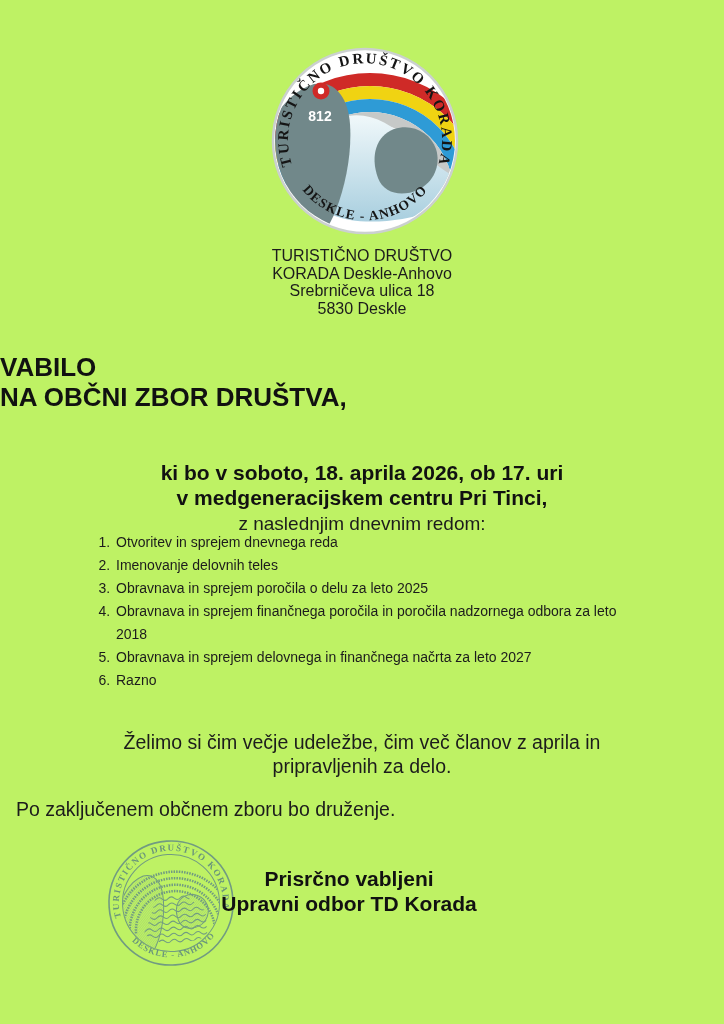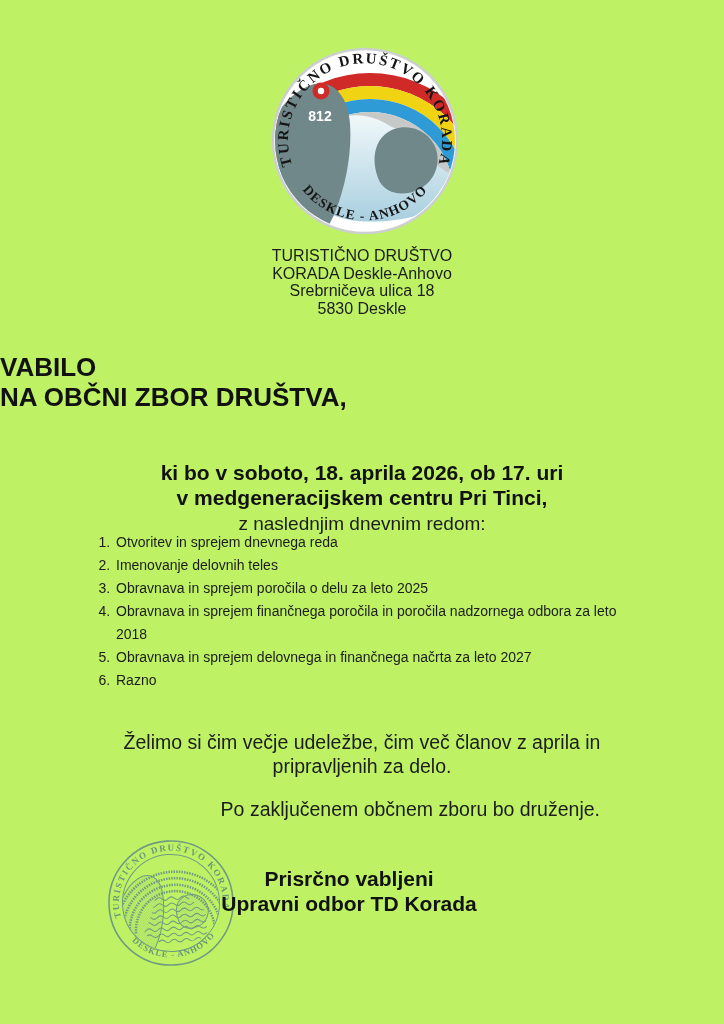--- a/index.html
+++ b/index.html
@@ -31,21 +31,21 @@
   .agenda ol { margin:0; padding:0 0 0 26px; font-size:14px; line-height:23px; color:#1c1c1c; }
   .agenda li { padding-left:2px; }
 
   .appeal {
     position:absolute; top:730px; left:92px; width:540px;
     text-align:center; font-size:19.5px; line-height:24px; color:#1c1c1c;
   }
 
   .social-note {
     position:absolute; top:797px; left:0; width:600px;
-    text-align:right; font-size:19.5px; line-height:24px; color:#1c1c1c;
+    text-align:left; font-size:19.5px; line-height:24px; color:#1c1c1c;padding-left:16px;
   }
 
   .footer { position:absolute; top:834px; left:0; width:724px; height:190px; }
   .stamp-wrap { position:absolute; top:2px; left:104px; width:134px; height:134px; }
   .signoff {
     position:absolute; top:32px; left:0; width:698px;
     text-align:center; font-weight:bold; font-size:21px; line-height:25px; color:#111;
   }
 </style>
 </head>

